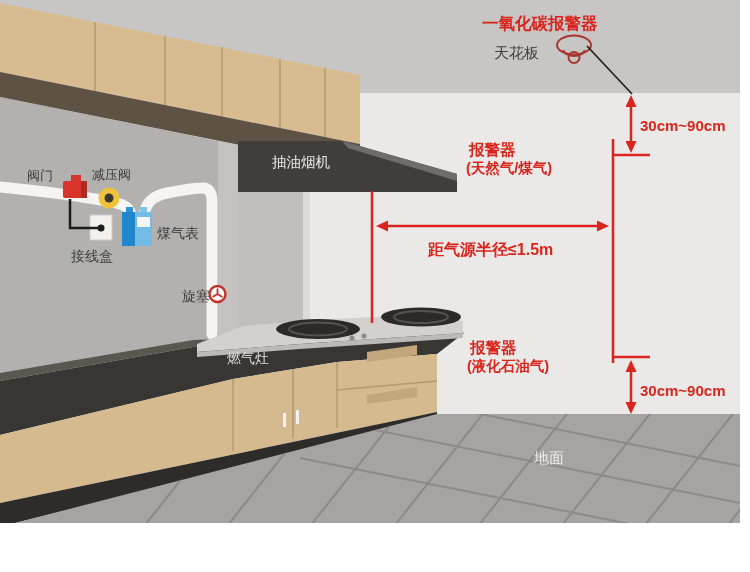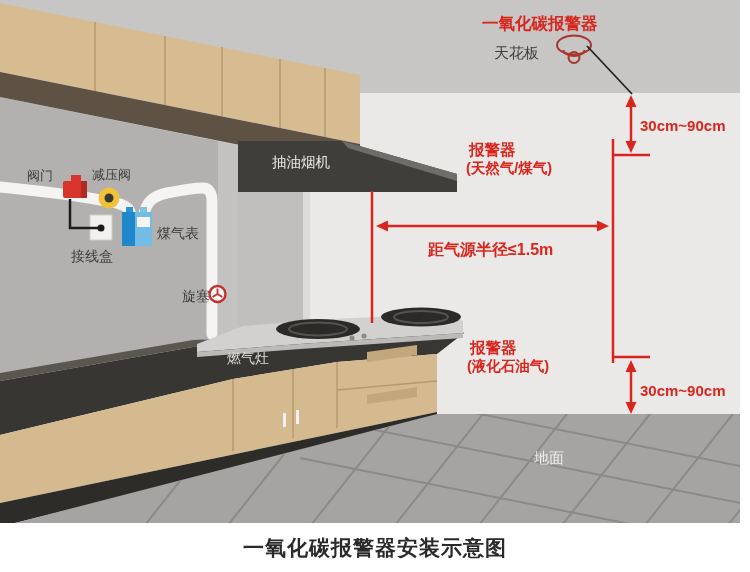--- a/index.html
+++ b/index.html
@@ -139,14 +139,13 @@
     <text x="482" y="29" font-size="16.5" font-weight="bold" fill="#d9251d">一氧化碳报警器</text>
     <text x="640" y="131" font-size="15" font-weight="bold" fill="#d9251d">30cm~90cm</text>
     <text x="469" y="155" font-size="15.5" font-weight="bold" fill="#d9251d">报警器</text>
     <text x="466" y="173" font-size="14.5" font-weight="bold" fill="#d9251d">(天然气/煤气)</text>
     <text x="428" y="255" font-size="16" font-weight="bold" fill="#d9251d">距气源半径≤1.5m</text>
     <text x="470" y="353" font-size="15.5" font-weight="bold" fill="#d9251d">报警器</text>
     <text x="467" y="371" font-size="14.5" font-weight="bold" fill="#d9251d">(液化石油气)</text>
     <text x="640" y="396" font-size="15" font-weight="bold" fill="#d9251d">30cm~90cm</text>
   </svg>
 
-  <div class="caption">一氧化碳报警器安装示意图</div>
 </div>
 
 </body></html>

